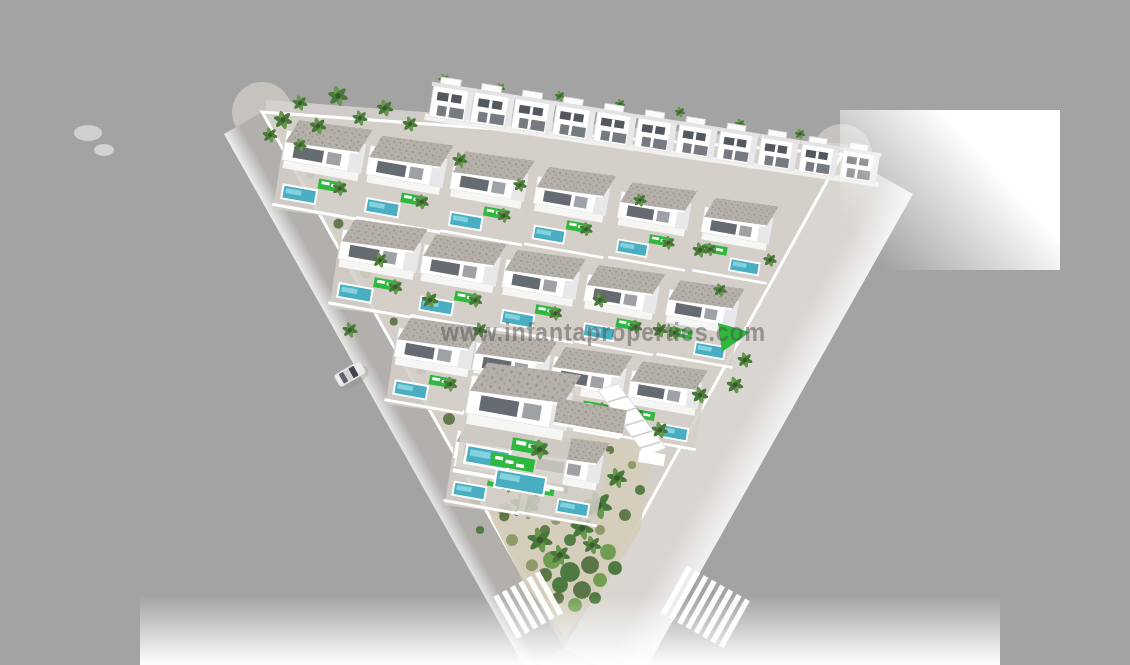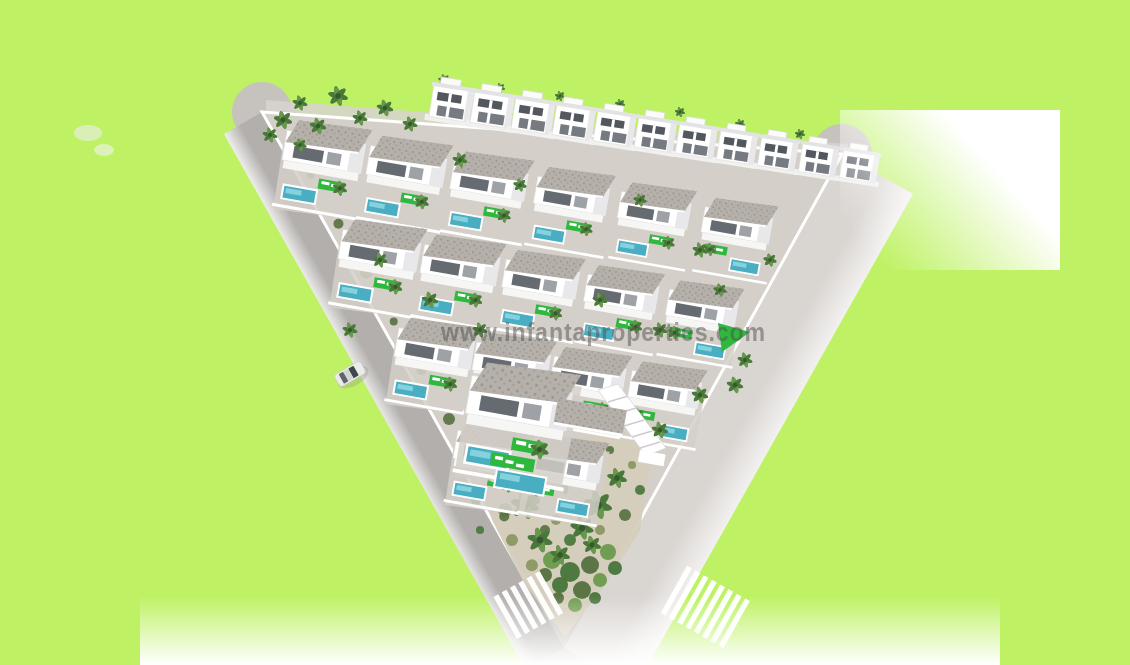--- a/index.html
+++ b/index.html
@@ -1,16 +1,16 @@
 <!DOCTYPE html>
 <html style="--background: #ffffff; --road-left: #b2afac; --road-right: #d9d5d1; --road-corner: #c6c2be; --paving: #d4cfc8; --sand: #d5cdbc; --wall-shade: #e8e8eb; --roof: #b5b1aa; --roof-dark: #8e8a83; --pool: #49aec2; --pool-light: #93dbe3; --lawn: #2fb83e; --palm-green: #6b9a4d; --palm-dark: #47753a; --shrub: #86955e; --shrub-dark: #55703f; --window-dark: #3f464d; --car-body: #ebecea; --crosswalk: #ffffff; --watermark-color: rgba(80,80,80,0.5);"><head>
 <meta charset="utf-8">
 <style>
   html,body{margin:0;padding:0;background:#fff}
-  .stage{position:relative;width:1130px;height:665px;background:#bef264;overflow:hidden;
+  .stage{position:relative;width:1130px;height:665px;background:#a3a3a3;overflow:hidden;
          font-family:"Liberation Sans",sans-serif}
   svg{display:block}
   .f-white{fill:#ffffff}
   .f-shade{fill:var(--wall-shade)}
   .f-paving{fill:var(--paving)}
   .f-roof{fill:var(--roof)}
   .f-roof-dot{fill:var(--roof-dark)}
   .f-lawn{fill:var(--lawn)}
   .f-pool{fill:var(--pool)}
   .f-pool-light{fill:var(--pool-light)}

